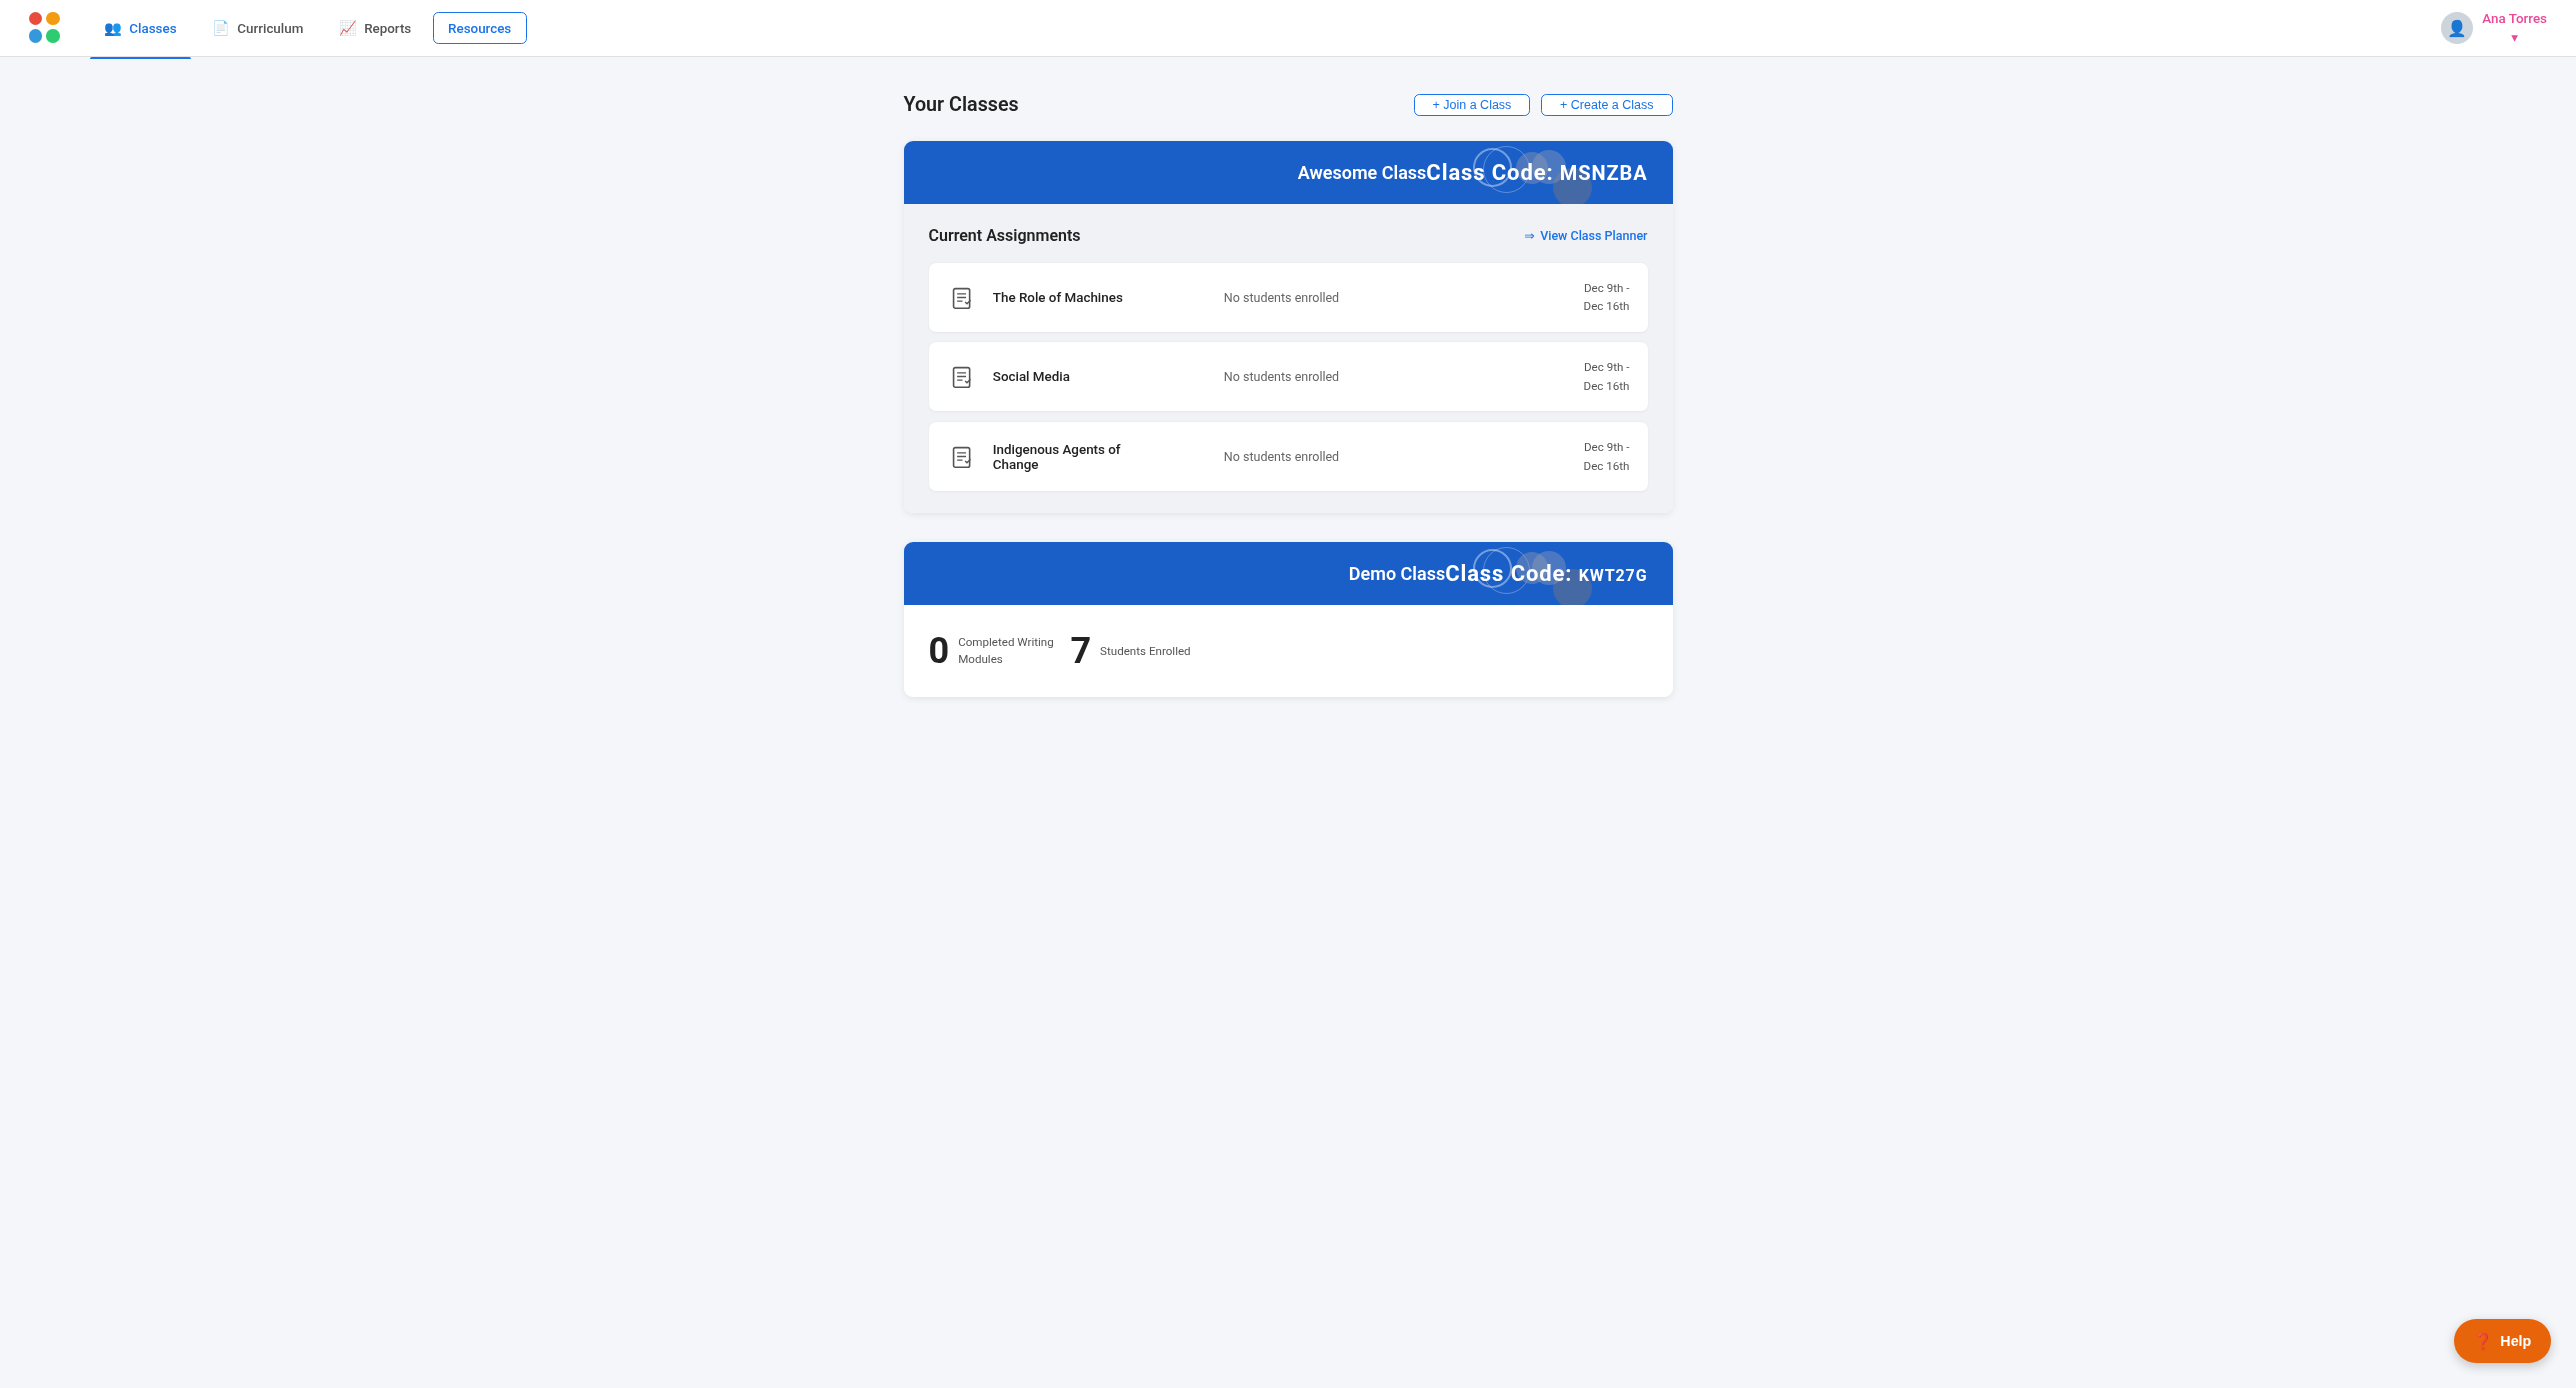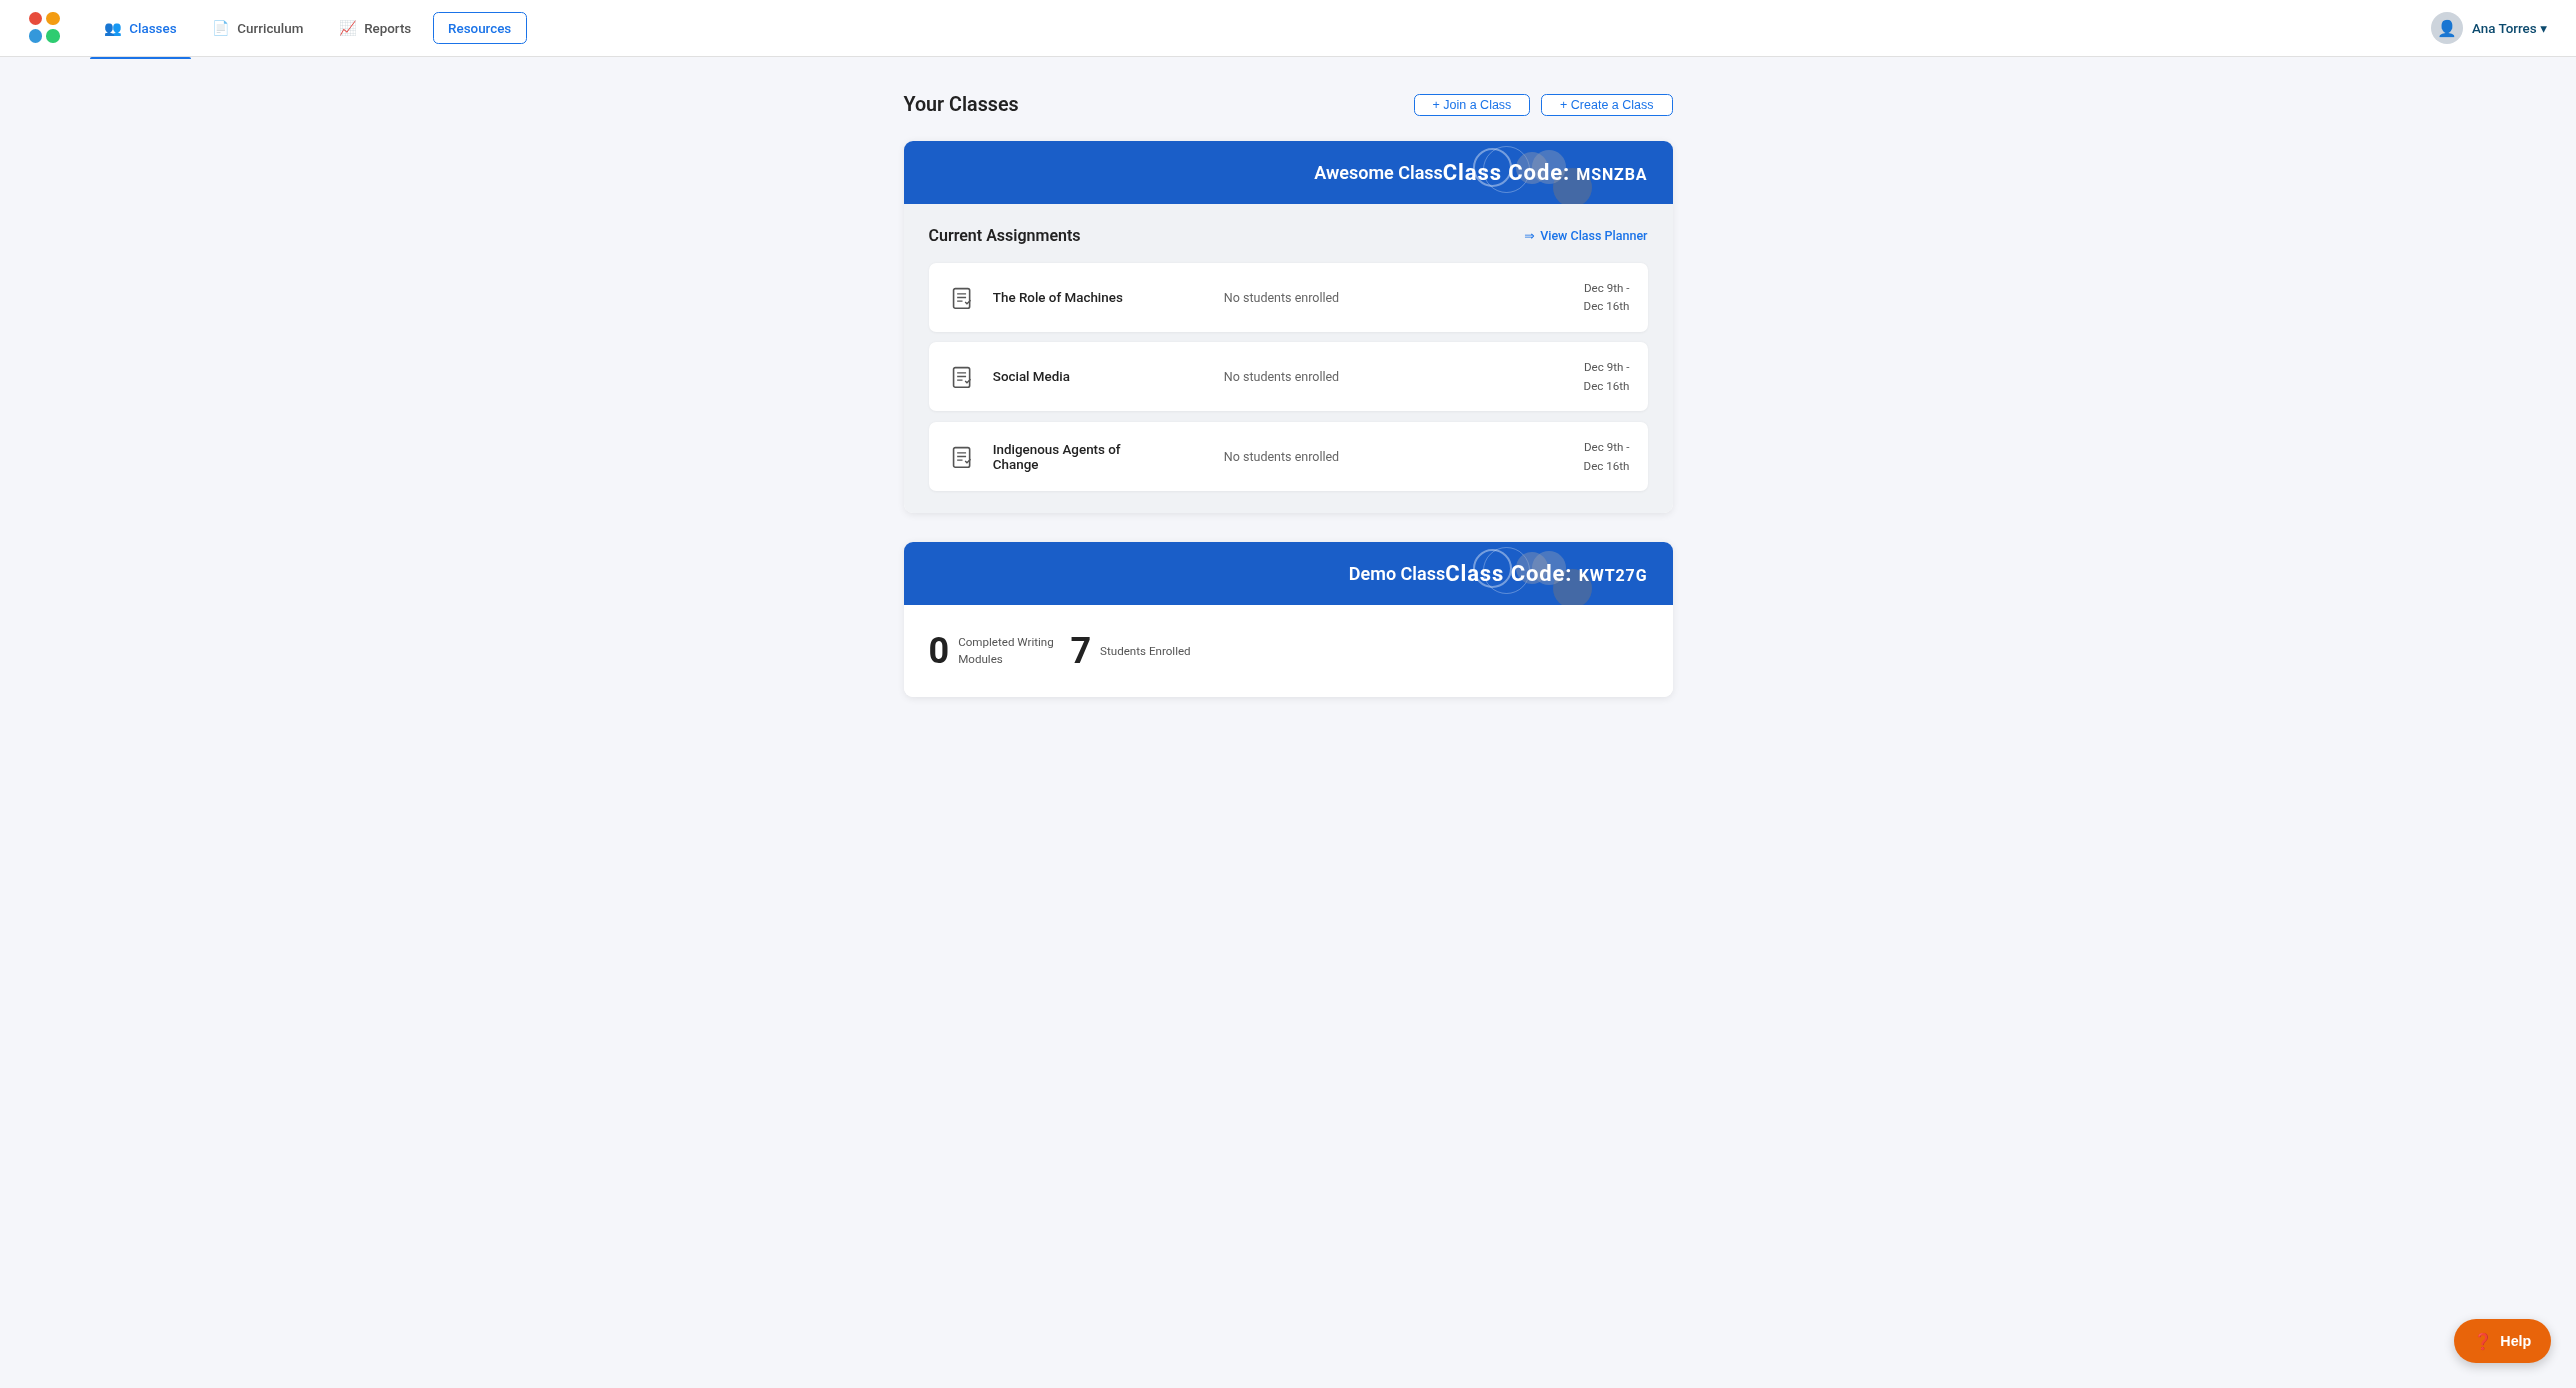--- a/index.html
+++ b/index.html
@@ -92,26 +92,27 @@
       border-radius: 50%;
       background: #cdd4dc;
       display: flex;
       align-items: center;
       justify-content: center;
       color: #7a8a9a;
       font-size: 16px;
     }
     .user-name {
       font-size: 13.4px;
-      color: #0c4a6e;
+      color: #ec4899;
       font-weight: 500;
       cursor: pointer;
       display: flex;
       align-items: center;
       gap: 3.6px;
+      flex-direction: column;
     }
 
     
     .main-content {
       max-width: 805px;
       margin: 0 auto;
       padding: 36px 18px 72px;
     }
 
     .page-header {
@@ -396,21 +397,21 @@
   </div>
 
   <div class="class-card">
     <div class="class-card-header">
       <span class="class-name">Awesome Class</span>
       <div class="decorative-circle-light"></div>
       <div class="decorative-circle-medium"></div>
       <div class="decorative-circle-dark"></div>
       <div class="class-code">
         <span>Class Code:</span>
-        &nbsp;<span style="font-size:16px;font-weight:700;letter-spacing:0.9px;">MSNZBA</span>
+        &nbsp;<span style="font-size:20px;font-weight:700;letter-spacing:0.9px;">MSNZBA</span>
       </div>
     </div>
     <div class="class-card-body">
       <div class="assignments-header">
         <h2 class="assignments-title">Current Assignments</h2>
         <a class="view-planner-link">
           <span>⇒</span>
           <span>View Class Planner</span>
         </a>
       </div>

